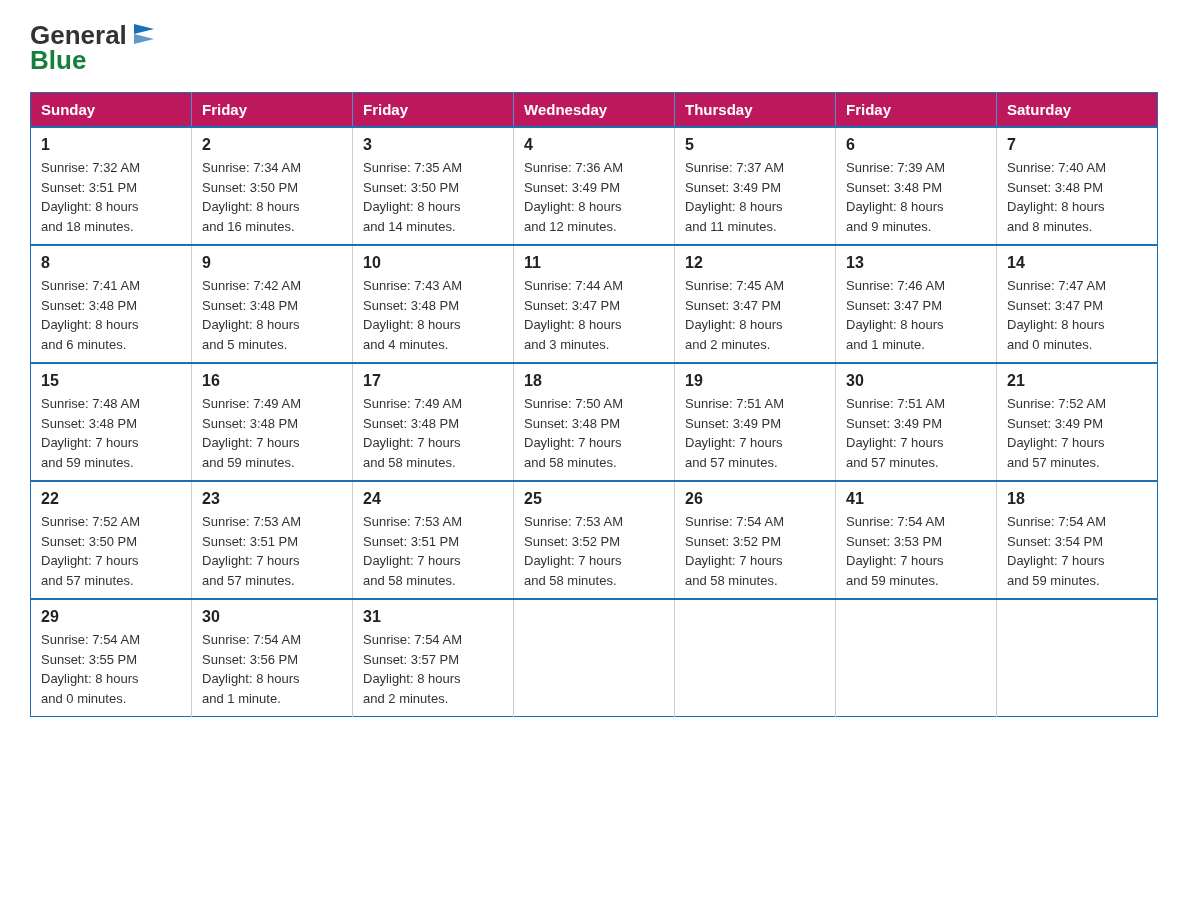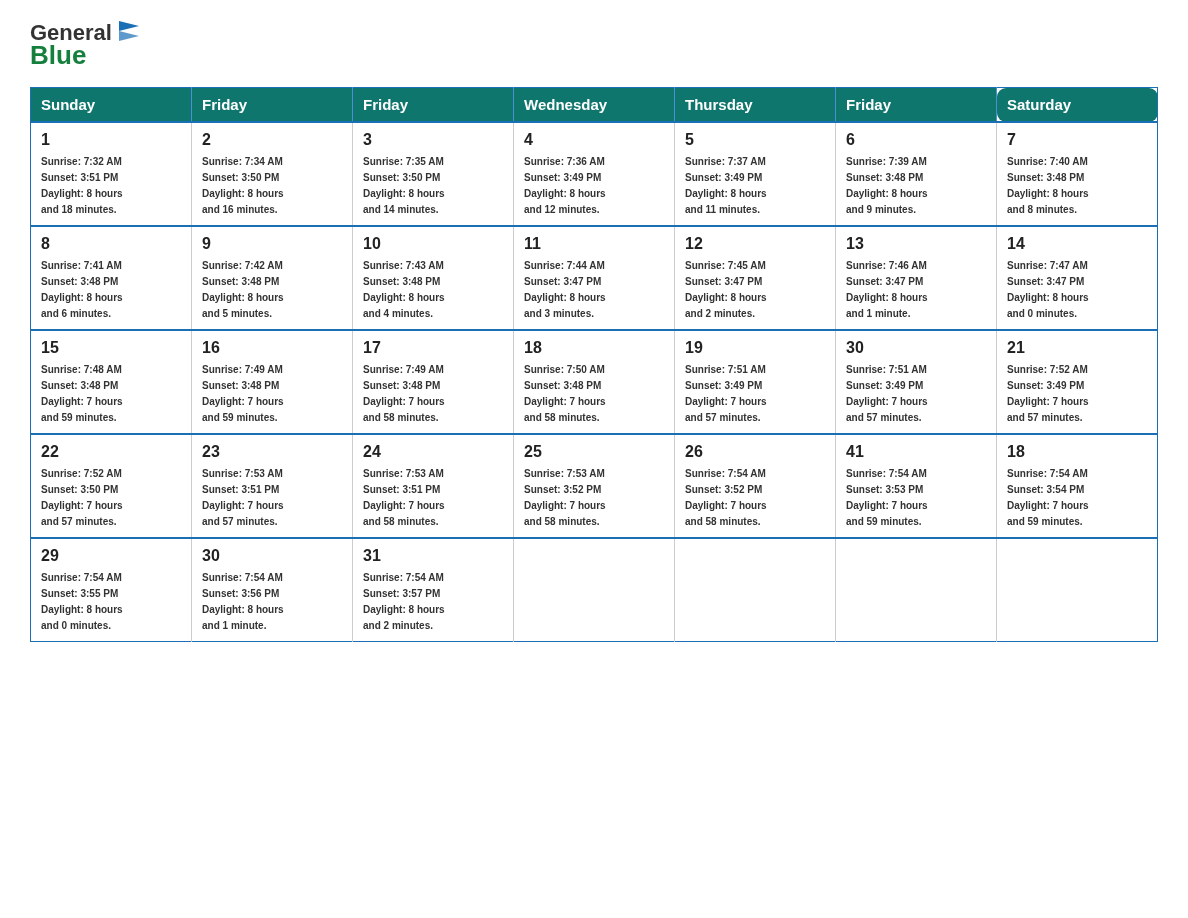--- a/index.html
+++ b/index.html
@@ -15,21 +15,21 @@
       justify-content: space-between;
       align-items: flex-start;
       margin-bottom: 16px;
     }
     .logo {
       display: flex;
       align-items: center;
       gap: 0;
     }
     .logo-text {
-      font-size: 22px;
+      font-size: 26px;
       font-weight: bold;
       color: #333;
     }
     .title-block {
       text-align: right;
     }
     .title-block h1 {
       font-size: 48px;
       font-weight: bold;
       color: #222;
@@ -40,31 +40,30 @@
       font-weight: normal;
       color: #444;
       margin-top: 4px;
     }
     .calendar {
       width: 100%;
       border-collapse: collapse;
       border: 1px solid #1a6fb5;
     }
     .calendar thead tr th {
-      background: #0f766e;
+      background: #be185d;
       color: #fff;
       font-size: 15px;
       font-weight: bold;
       padding: 8px 10px;
       text-align: left;
       border-right: 1px solid #4a90d9;
     }
     .calendar thead tr th:last-child {
       border-right: none;
-      border-radius: 9px;
     }
     .calendar tbody tr td {
       vertical-align: top;
       padding: 8px 10px;
       border-top: 2px solid #1a6fb5;
       border-right: 1px solid #ccc;
       font-size: 13px;
       color: #333;
       width: calc(100% / 7);
       min-height: 90px;
@@ -76,24 +75,23 @@
       background: #fff;
     }
     .day-number {
       font-size: 16px;
       font-weight: bold;
       color: #222;
       display: block;
       margin-bottom: 4px;
     }
     .day-info {
-      font-size: 10px;
+      font-size: 13px;
       color: #333;
       line-height: 1.5;
-      font-weight: bold;
     }
   </style>
 </head>
 <body>
 
 <div class="header">
   <div class="logo">
     <div style="display:flex; flex-direction:column; align-items:flex-start;">
       <div style="display:flex; align-items:center;">
         <span class="logo-text">General</span>

